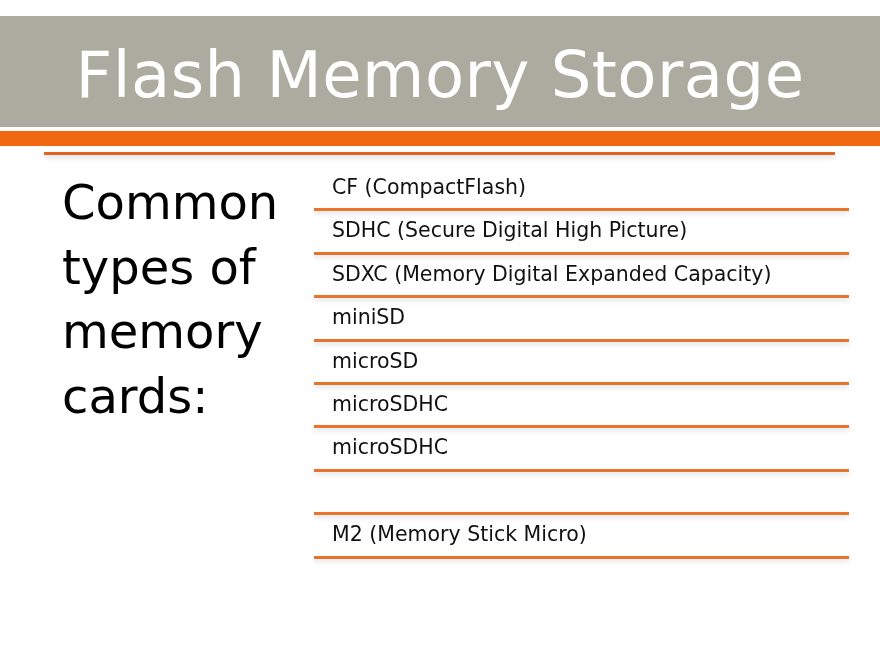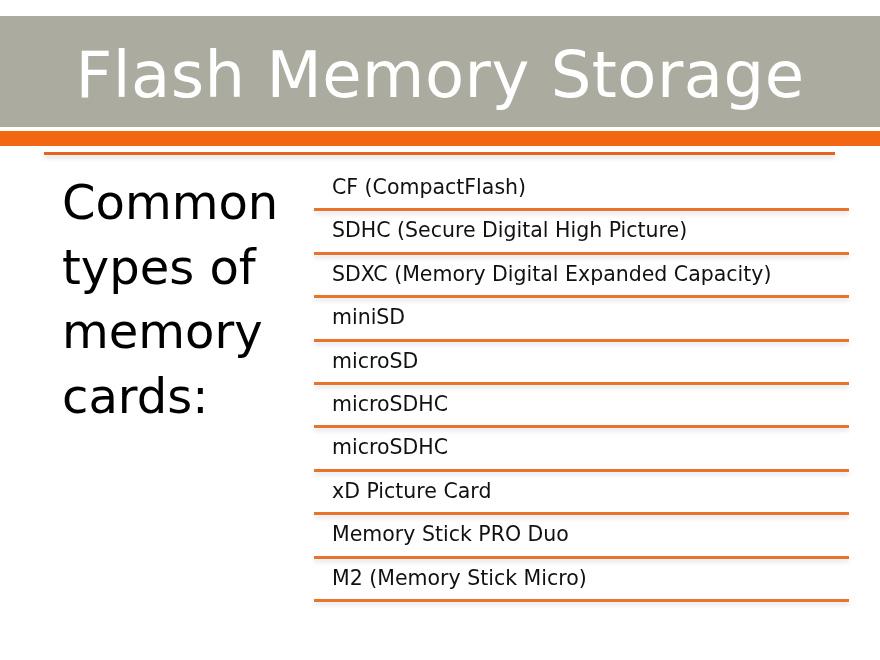--- a/index.html
+++ b/index.html
@@ -84,24 +84,19 @@
   </li>
   <li class="list-item">
     <span class="list-item-text">microSDHC</span>
     <div class="list-item-sep"></div>
   </li>
   <li class="list-item">
     <span class="list-item-text">microSDHC</span>
     <div class="list-item-sep"></div>
   </li>
   <li class="list-item">
-    <span class="list-item-text">xD Picture Card</span>
-    <div class="list-item-sep"></div>
-  </li>
-  <li class="list-item">
-    <span class="list-item-text">Memory Stick PRO Duo</span>
     <div class="list-item-sep"></div>
   </li>
   <li class="list-item">
     <span class="list-item-text">M2 (Memory Stick Micro)</span>
     <div class="list-item-sep"></div>
   </li>
 </ul>
 
 </body></html>

